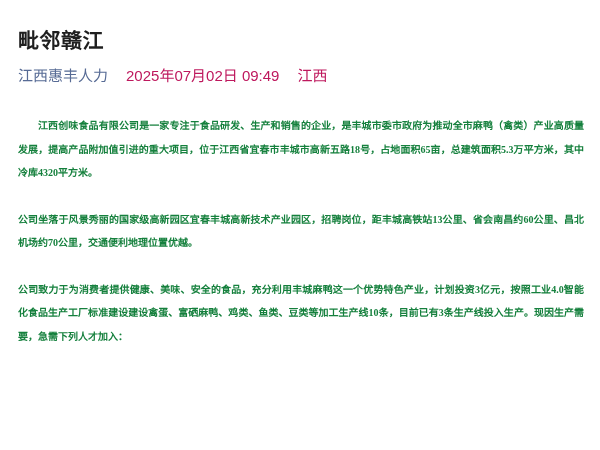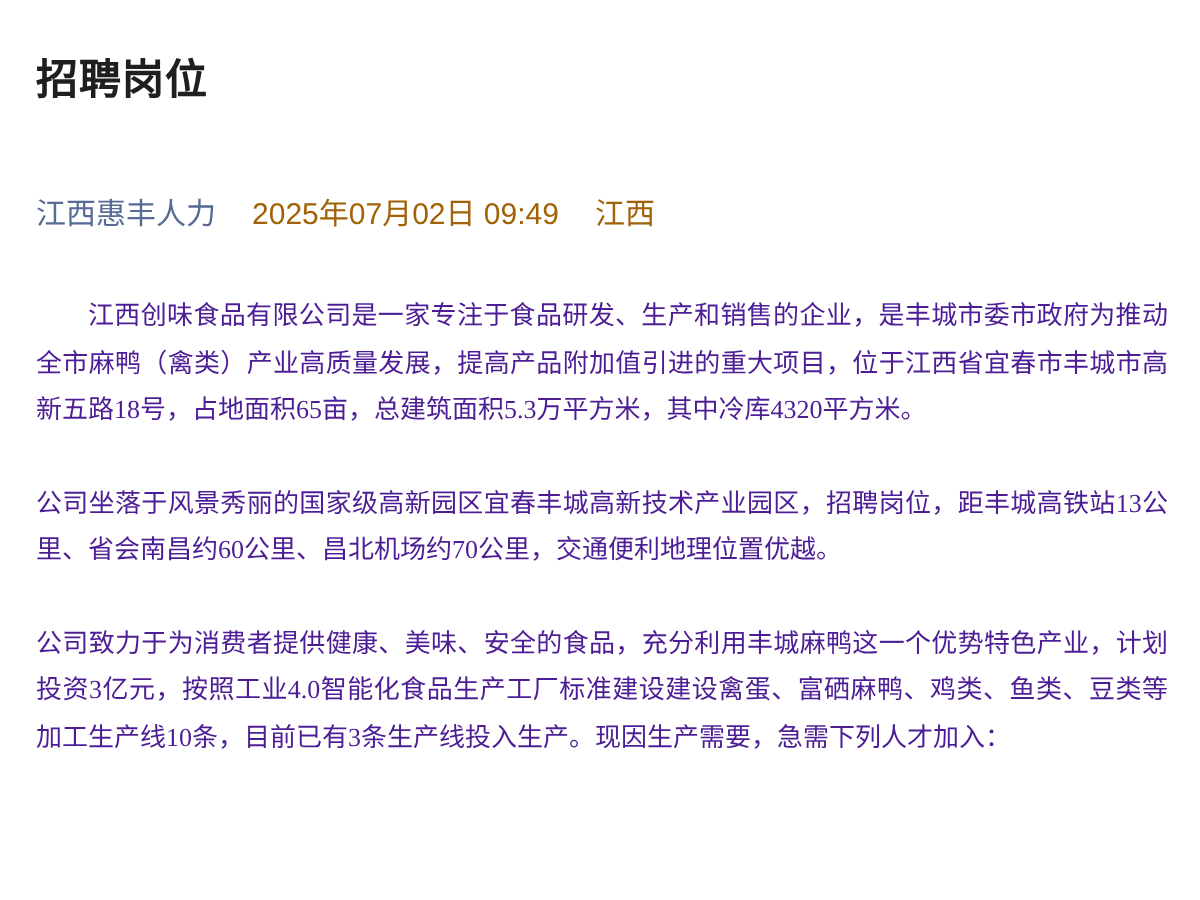--- a/index.html
+++ b/index.html
@@ -34,43 +34,43 @@
     line-height: 1.2;
     margin-bottom: 29px;
     white-space: nowrap;
   }
   .byline .author {
     color: #576b95;
     cursor: pointer;
   }
   .byline .date,
   .byline .location {
-    color: #a16207;
-    margin-top: 32px;
+    color: #be185d;
   }
   .article {
     font-family: "Liberation Serif", serif;
-    font-size: 13px;
+    font-size: 10px;
     line-height: 23.5px;
-    color: #4c1d95;
+    color: #15803d;
     text-align: justify;
+    font-weight: bold;
   }
   .article p {
     margin: 0 0 23px 0;
   }
   .article p.indent {
     text-indent: 2em;
   }
 </style>
 </head>
 <body>
 
 <div class="page">
 
-  <h1 class="title">招聘岗位</h1>
+  <h1 class="title">毗邻赣江</h1>
 
   <div class="byline">
     <span class="author">江西惠丰人力</span>
     <span class="date">2025年07月02日 09:49</span>
     <span class="location">江西</span>
   </div>
 
   <div class="article">
     <p class="indent">江西创味食品有限公司是一家专注于食品研发、生产和销售的企业，是丰城市委市政府为推动全市麻鸭（禽类）产业高质量发展，提高产品附加值引进的重大项目，位于江西省宜春市丰城市高新五路18号，占地面积65亩，总建筑面积5.3万平方米，其中冷库4320平方米。</p>
     <p>公司坐落于风景秀丽的国家级高新园区宜春丰城高新技术产业园区，招聘岗位，距丰城高铁站13公里、省会南昌约60公里、昌北机场约70公里，交通便利地理位置优越。</p>

